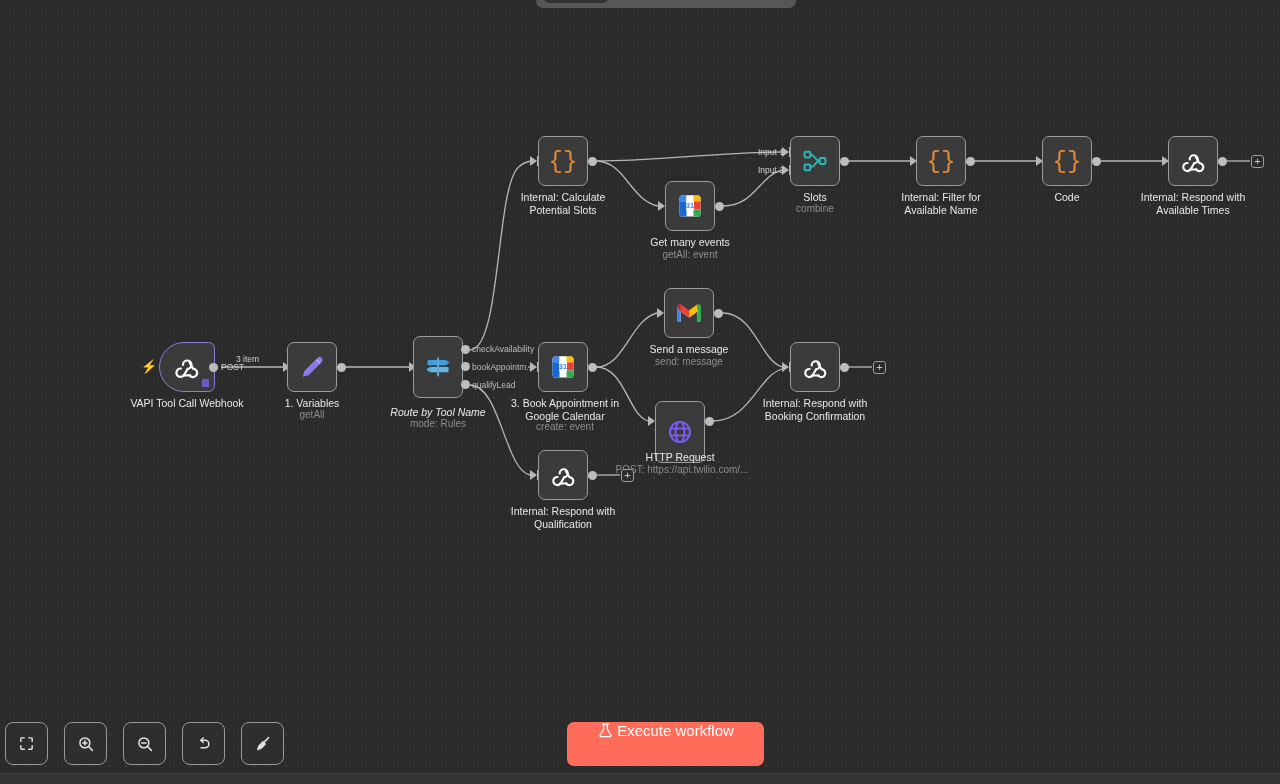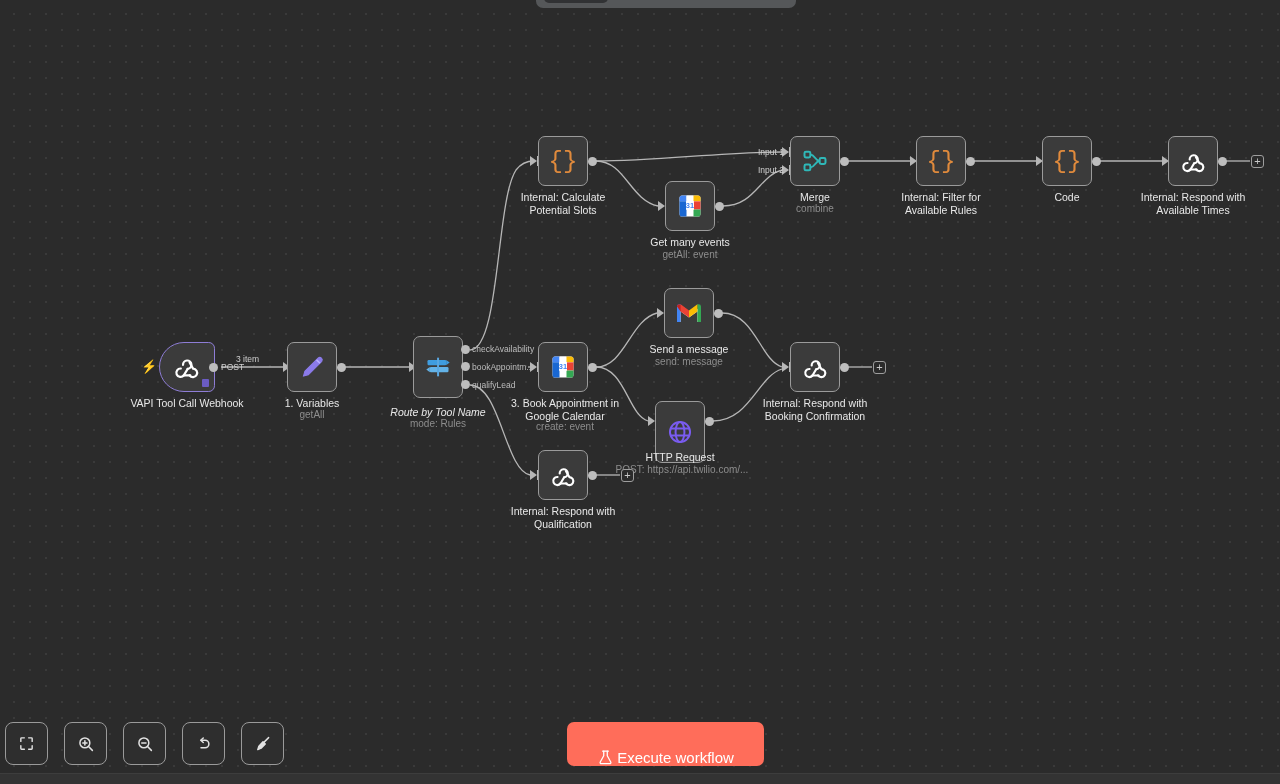--- a/index.html
+++ b/index.html
@@ -105,21 +105,21 @@
     background: #2e2e2e;
     display: flex; align-items: center; justify-content: center;
     cursor: pointer;
   }
   #exec-btn {
     position: absolute; left: 567px; bottom: 18px;
     width: 197px; height: 44px;
     background: #ff6d5a; border: none; border-radius: 7px;
     color: #fff; font-size: 15px;
     font-family: "Liberation Sans", sans-serif;
-    display: flex; align-items: flex-end; justify-content: center; gap: 3px;
+    display: flex; align-items: flex-start; justify-content: center; gap: 3px;
     cursor: pointer;
   }
   #statusbar {
     position: absolute; left: 0; bottom: 0; width: 1280px; height: 11px;
     background: #333333; border-top: 1px solid #3d3d3d;
   }
 </style>
 </head>
 <body>
 
@@ -273,29 +273,29 @@
       <g fill="none" stroke="#2fb8b8" stroke-width="1.7">
         <rect x="3" y="4" width="5" height="5" rx="1.2"></rect>
         <rect x="3" y="15" width="5" height="5" rx="1.2"></rect>
         <rect x="16" y="9.5" width="5" height="5" rx="1.2"></rect>
         <path d="M8 6.5 C 12 6.5 12 12 16 12"></path>
         <path d="M8 17.5 C 12 17.5 12 12 16 12"></path>
       </g>
     </svg>
   </div>
   <div class="port-out" style="left:840px; top:157px;"></div>
-  <div class="node-label" style="left:815px; top:191px;">Merge</div>
+  <div class="node-label" style="left:815px; top:191px;">Slots</div>
   <div class="node-sub" style="left:815px; top:204px;">combine</div>
 
   <div class="node" style="left:916px; top:136px;">
     <span style="color:#e08a3c; font-size:24px; font-family:'Liberation Mono', monospace;">{}</span>
   </div>
   <div class="port-out" style="left:966px; top:157px;"></div>
   <div class="node-label" style="left:941px; top:191px;">Internal: Filter for
-Available Rules</div>
+Available Name</div>
 
   <div class="node" style="left:1042px; top:136px;">
     <span style="color:#e08a3c; font-size:24px; font-family:'Liberation Mono', monospace;">{}</span>
   </div>
   <div class="port-out" style="left:1092px; top:157px;"></div>
   <div class="node-label" style="left:1067px; top:191px;">Code</div>
 
   <div class="node" style="left:1168px; top:136px;">
     <svg width="27" height="27" viewBox="0 0 24 24">
       <g fill="none" stroke="#ffffff" stroke-width="1.9" stroke-linecap="round" stroke-linejoin="round">

